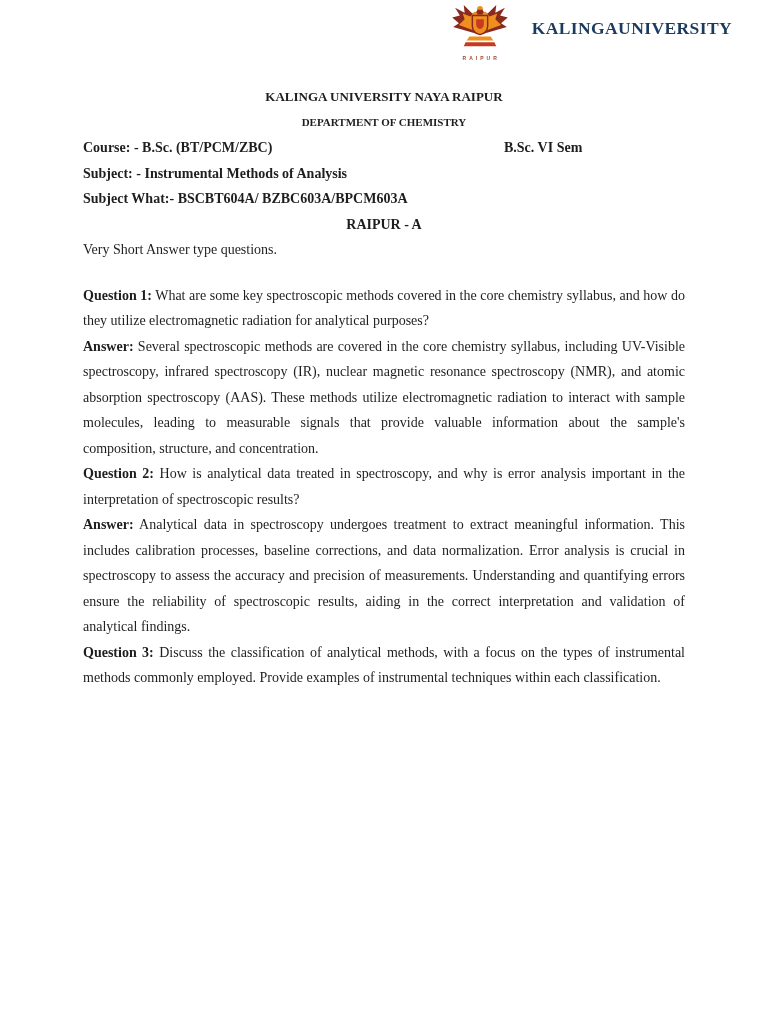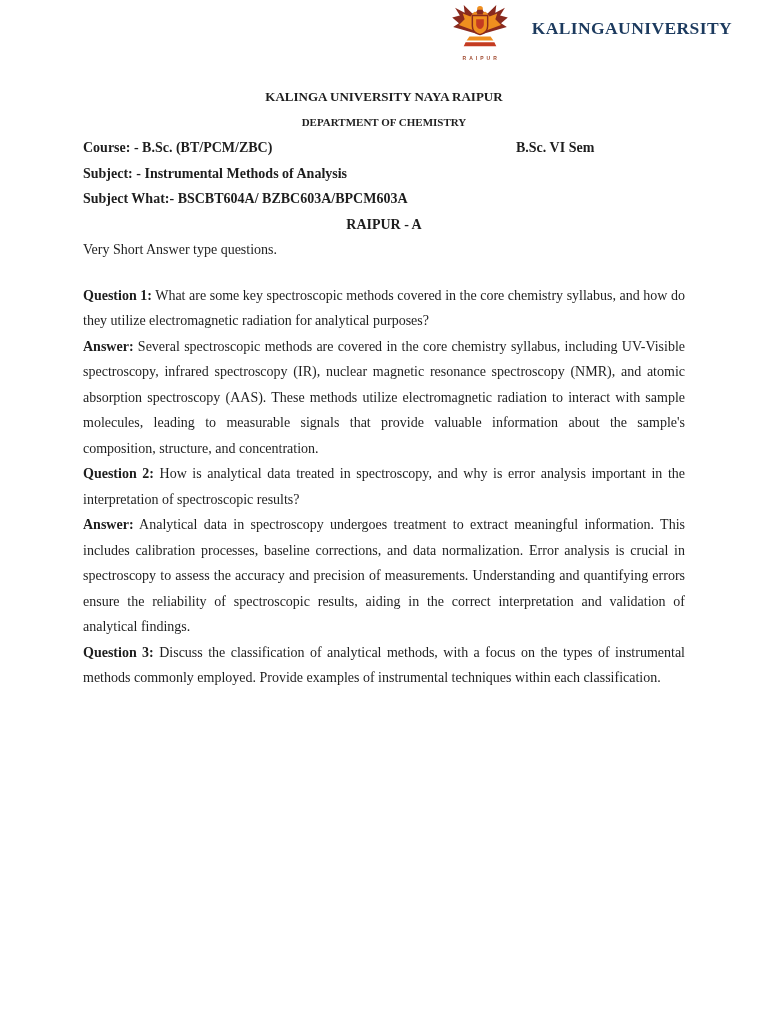--- a/index.html
+++ b/index.html
@@ -49,21 +49,21 @@
   
   .content {
     padding: 84px 83px 0;
     font-size: 14px;
     line-height: 25.5px;
   }
   .content p { margin: 0; }
   .doc-title    { margin-top: 0;  text-align: center; font-weight: 700; font-size: 13px; }
   .doc-subtitle { margin-top: 4px; text-align: center; font-weight: 700; font-size: 11px; }
   .meta-row { margin-top: 18px; font-weight: 700; position: relative; }
-  .sem { position: absolute; left: 433px; top: 0; white-space: nowrap; }
+  .sem { position: absolute; left: 421px; top: 0; white-space: nowrap; }
   .meta { margin-top: 5px; font-weight: 700; }
   .section-title { margin-top: 37px; text-align: center; font-weight: 700; }
   .instruction { margin-top: 5px; }
   .instruction .lead { font-weight: 400; text-align: right; }
   .unit { margin-top: 18px; font-weight: 700; }
   .qa { margin-top: 5px; text-align: justify; }
   .qa.first { margin-top: 20px; }
   .qa .ql { font-weight: 700; }
 </style>
 </head>

